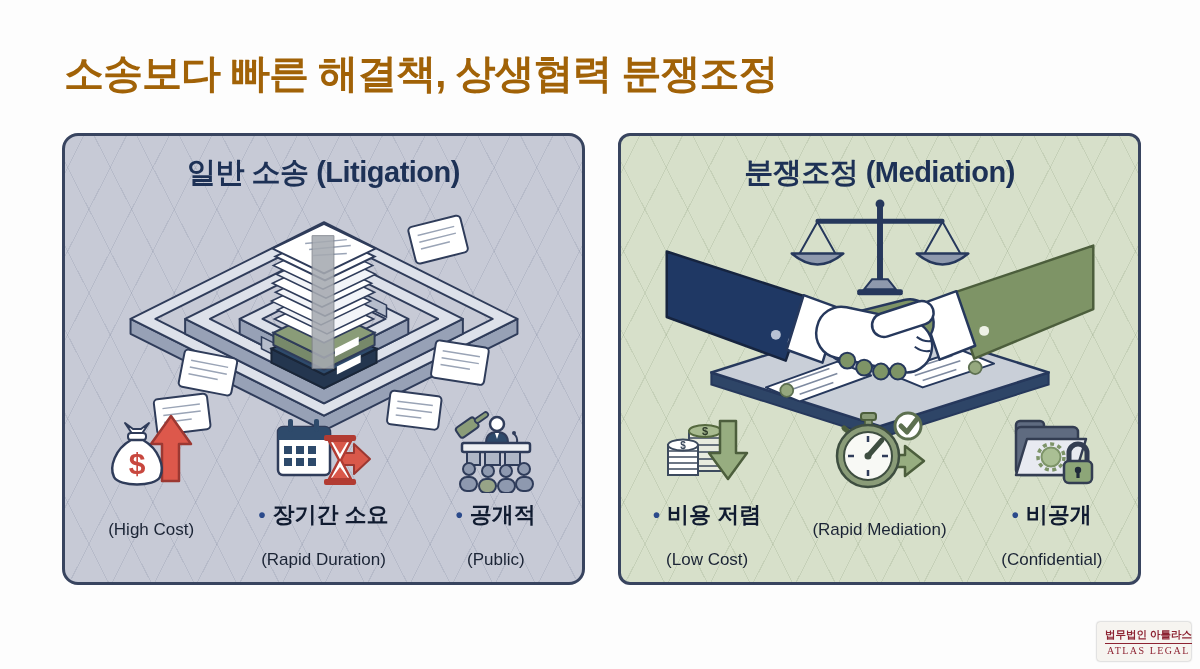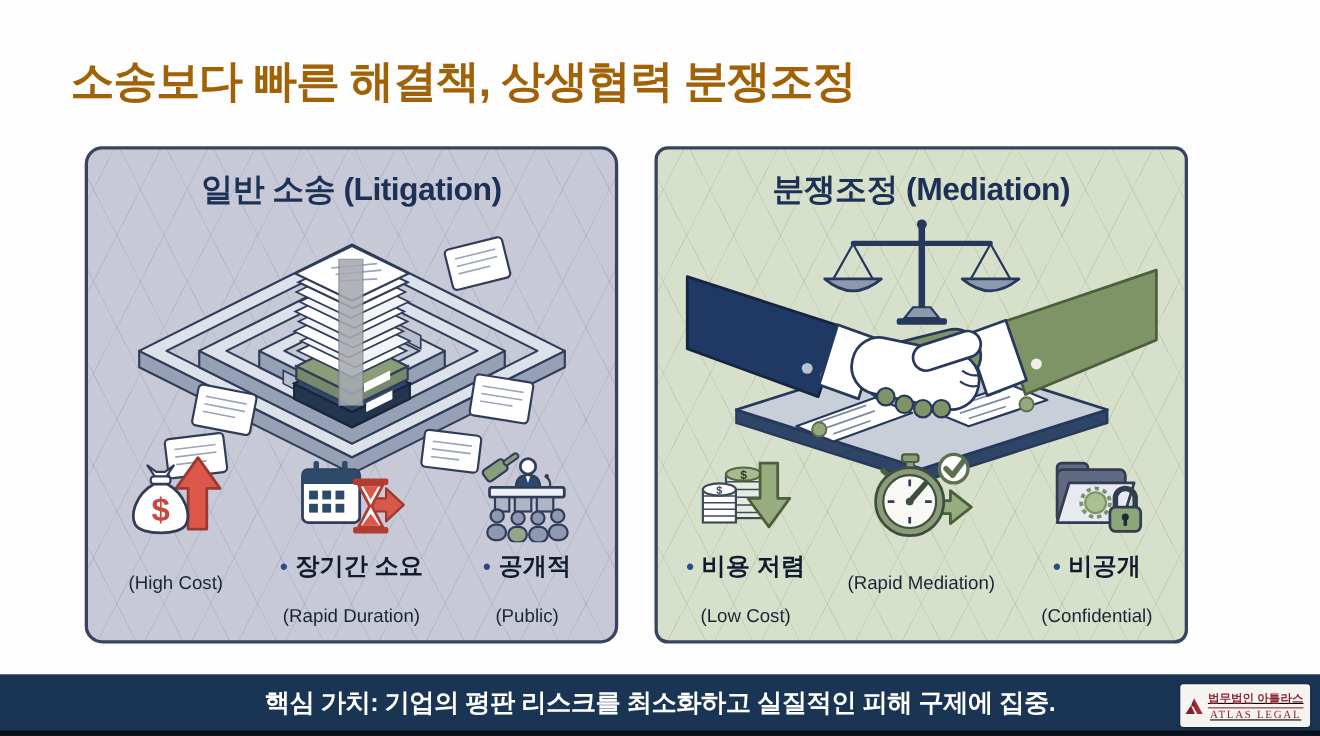--- a/index.html
+++ b/index.html
@@ -6,21 +6,21 @@
   html,body { width:1200px; height:669px; }
   body { font-family:"Liberation Sans","DejaVu Sans",sans-serif; background:#ffffff; overflow:hidden; }
   .stage { position:relative; width:1200px; height:669px; background:#fdfdfd; }
 
   .page-title {
     position:absolute; left:64px; top:46px;
     font-size:40px; font-weight:800; color:#a16207; letter-spacing:-1px;
   }
 
   .panels {
-    position:absolute; left:77px; top:133px; width:1003px; height:452px;
+    position:absolute; left:62px; top:133px; width:1079px; height:452px;
     display:flex; gap:33px;
   }
   .panel {
     flex:1; position:relative; border:3px solid #38445f; border-radius:16px;
     overflow:hidden;
   }
   .panel.litigation {
     background-color:#c7cad6;
     background-image:
       repeating-linear-gradient(63deg, rgba(110,120,145,.18) 0 1px, transparent 1px 38px),
@@ -52,23 +52,23 @@
   .item .sub { font-size:17px; color:#1b2435; margin-top:20px; white-space:nowrap; }
 
   .footer-bar {
     position:absolute; left:0; right:0; bottom:0; height:56px;
     background:#1a3553; border-bottom:5px solid #09101c;
     display:flex; align-items:center; justify-content:center;
   }
   .footer-text { color:#ffffff; font-size:23px; font-weight:700; letter-spacing:-0.5px; }
 
   .logo {
-    position:absolute; right:9px; bottom:8px; width:118px; height:39px;
+    position:absolute; right:9px; bottom:8px; width:94px; height:39px;
     background:#f6f4f0; border-radius:3px; display:flex; align-items:center;
-    padding:3px 6px 3px 4px; gap:4px; box-shadow:0 0 2px rgba(0,0,0,.4);text-decoration:underline;
+    padding:3px 6px 3px 4px; gap:4px; box-shadow:0 0 2px rgba(0,0,0,.4);
   }
   .logo-texts { display:flex; flex-direction:column; align-items:center; flex:1; }
   .logo-kr {
     font-size:10.5px; font-weight:700; color:#8d2332; white-space:nowrap;
     border-bottom:1px solid #8d2332; padding-bottom:1px; width:100%; text-align:center;
   }
   .logo-en {
     font-size:10px; color:#8d2332; font-family:"Liberation Serif","DejaVu Serif",serif;
     letter-spacing:1.5px; margin-top:1px; white-space:nowrap;
   }
@@ -325,23 +325,20 @@
               <rect x="70.4" y="59" width="3.2" height="8" fill="#1f2a3a"></rect>
             </svg>
           </div>
           <div class="label"><span class="bullet">•</span><span>비공개</span></div>
           <div class="sub">(Confidential)</div>
         </div>
       </div>
     </section>
   </div>
 
-  <div class="footer-bar">
-    <div class="footer-text">핵심 가치: 기업의 평판 리스크를 최소화하고 실질적인 피해 구제에 집중.</div>
-  </div>
 
   <div class="logo">
     <svg width="24" height="22" viewBox="0 0 24 22">
       <polygon points="12,1 23,21 16,21 9,8" fill="#a52a3c"></polygon>
       <polygon points="8,10 13,21 1,21" fill="#7c1f2e"></polygon>
       <polygon points="10.5,5 14,11 8,11" fill="#7c1f2e"></polygon>
     </svg>
     <div class="logo-texts">
       <span class="logo-kr">법무법인 아틀라스</span>
       <span class="logo-en">ATLAS LEGAL</span>

